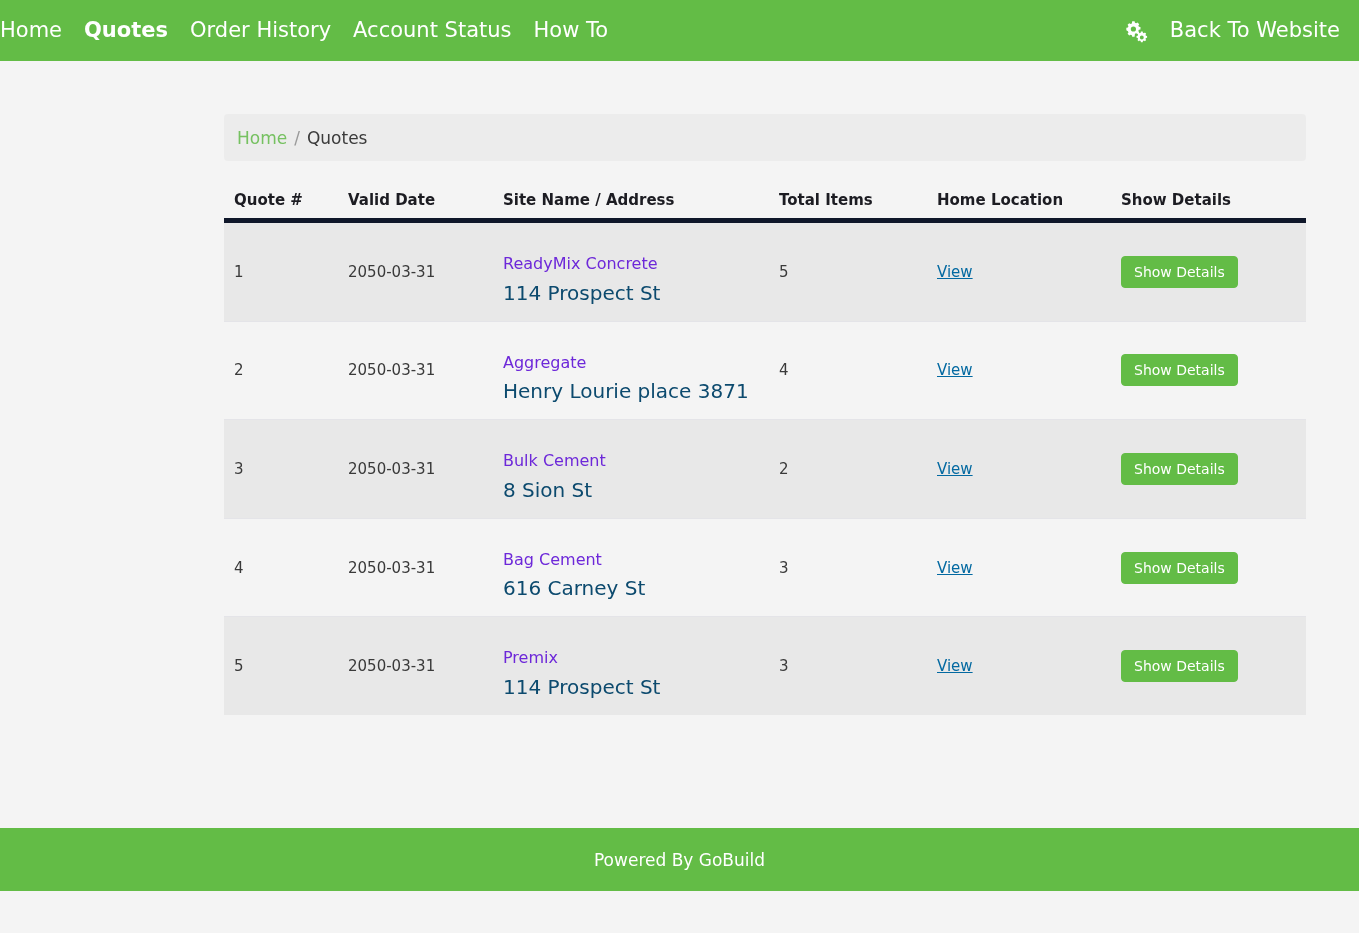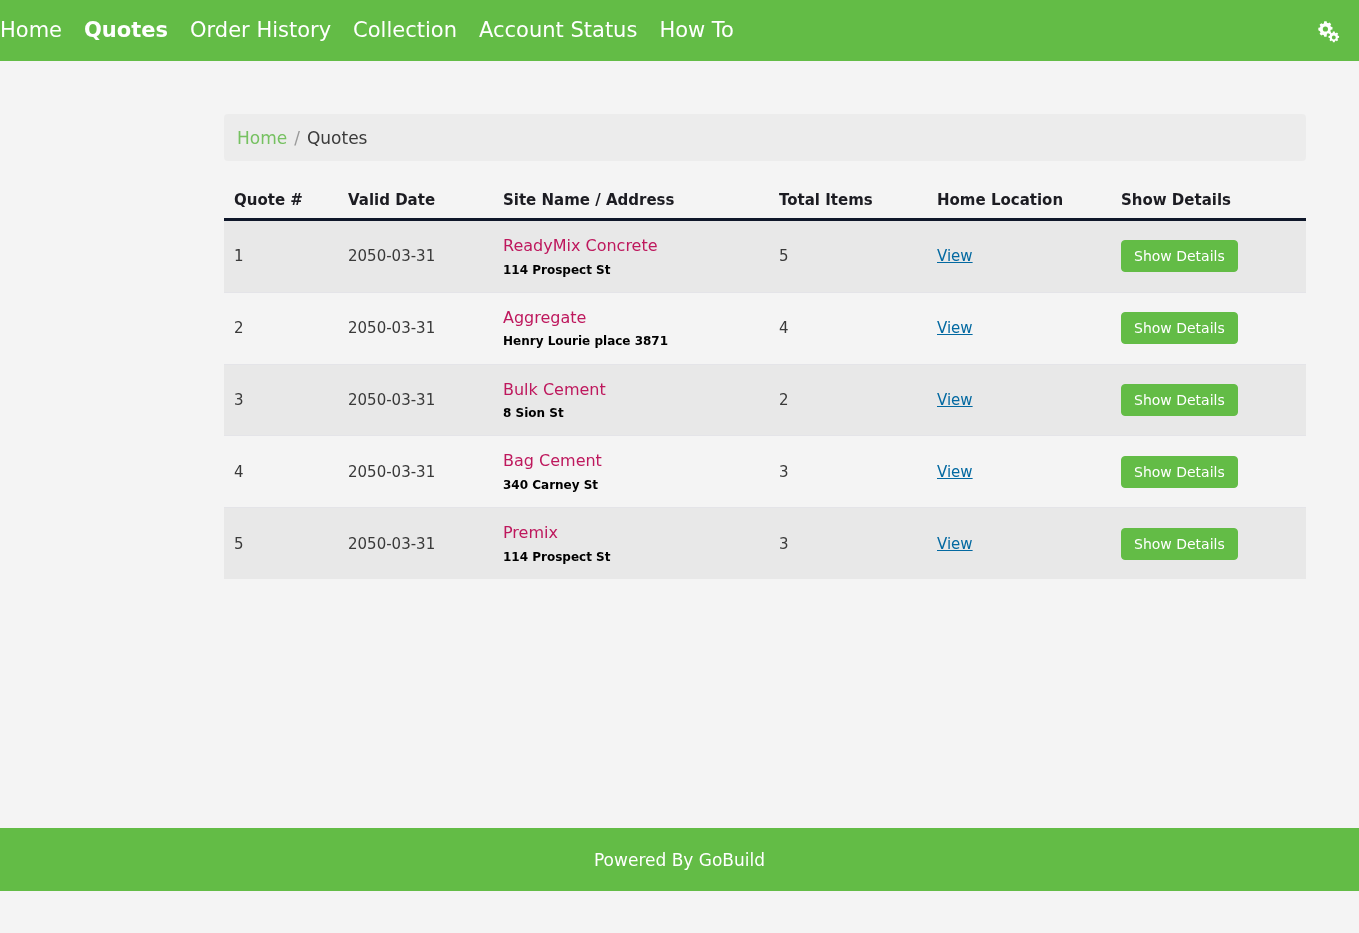--- a/index.html
+++ b/index.html
@@ -99,50 +99,50 @@
     width: 1082px;
     border-collapse: collapse;
     table-layout: fixed;
   }
   table.quotes thead th {
     text-align: left;
     font-size: 15px;
     font-weight: bold;
     color: #1c1c22;
     padding: 8px 0 9px 0;
-    border-bottom: 3px solid #0f172a;
+    border-bottom: 5px solid #0f172a;
     vertical-align: bottom;
   }
   table.quotes tbody tr.odd { background: #e8e8e8; }
   table.quotes tbody tr.even { background: #f4f4f4; }
   table.quotes tbody td {
     padding: 14px 0;
     font-size: 15px;
     color: #3a3a3a;
     vertical-align: middle;
     border-top: 1px solid #e4e4e8;
   }
   .col-quote   { width: 124px; padding-left: 10px !important; }
   .col-date    { width: 155px; }
   .col-site    { width: 276px; }
   .col-items   { width: 158px; }
   .col-loc     { width: 184px; }
   .col-details { width: 185px; }
 
   .site-name {
     font-size: 16px;
-    color: #be185d;
+    color: #6d28d9;
     line-height: 1.35;
     margin-bottom: 5px;
+    margin-top: 16px;
   }
   .site-addr {
-    font-size: 12px;
-    color: #000000;
+    font-size: 20px;
+    color: #0c4a6e;
     line-height: 1.35;
-    font-weight: bold;
   }
 
   a.view-link {
     color: #0369a1;
     font-size: 15px;
     text-decoration: underline;
     cursor: pointer;
   }
 
   button.show-details {
@@ -175,33 +175,33 @@
   }
 </style>
 </head>
 <body>
 
 <div class="navbar">
   <div class="nav-left">
     <a class="nav-link">Home</a>
     <a class="nav-link active">Quotes</a>
     <a class="nav-link">Order History</a>
-    <a class="nav-link">Collection</a>
     <a class="nav-link">Account Status</a>
     <a class="nav-link">How To</a>
   </div>
   <div class="nav-right">
     <span class="cogs-icon">
       <svg width="24" height="24" viewBox="0 0 24 24" aria-hidden="true">
         <g fill="#ffffff">
           <path d="M9.6 2.2l.35 1.63c.42.12.82.29 1.18.5l1.41-.9 1.7 1.7-.9 1.41c.21.36.38.76.5 1.18l1.63.35v2.4l-1.63.35c-.12.42-.29.82-.5 1.18l.9 1.41-1.7 1.7-1.41-.9c-.36.21-.76.38-1.18.5L9.6 17.8H7.2l-.35-1.63c-.42-.12-.82-.29-1.18-.5l-1.41.9-1.7-1.7.9-1.41c-.21-.36-.38-.76-.5-1.18L1.33 11.2V8.8l1.63-.35c.12-.42.29-.82.5-1.18l-.9-1.41 1.7-1.7 1.41.9c.36-.21.76-.38 1.18-.5L7.2 2.2h2.4zM8.4 7.4a2.6 2.6 0 100 5.2 2.6 2.6 0 000-5.2z"></path>
           <path d="M17.7 12.6l.26 1.22c.32.09.61.21.88.37l1.06-.67 1.27 1.27-.67 1.06c.16.27.28.56.37.88l1.22.26v1.8l-1.22.26c-.09.32-.21.61-.37.88l.67 1.06-1.27 1.27-1.06-.67c-.27.16-.56.28-.88.37l-.26 1.22h-1.8l-.26-1.22a3.9 3.9 0 01-.88-.37l-1.06.67-1.27-1.27.67-1.06a3.9 3.9 0 01-.37-.88l-1.22-.26v-1.8l1.22-.26c.09-.32.21-.61.37-.88l-.67-1.06 1.27-1.27 1.06.67c.27-.16.56-.28.88-.37l.26-1.22h1.8zm-.9 3.9a1.95 1.95 0 100 3.9 1.95 1.95 0 000-3.9z"></path>
         </g>
       </svg>
     </span>
+    <a class="nav-link">Back To Website</a>
   </div>
 </div>
 
 <div class="container">
 
   <div class="breadcrumb">
     <a>Home</a>
     <span class="sep">/</span>
     <span class="current">Quotes</span>
   </div>
@@ -265,21 +265,21 @@
         <td class="col-details">
           <button class="show-details">Show Details</button>
         </td>
       </tr>
 
       <tr class="even">
         <td class="col-quote">4</td>
         <td class="col-date">2050-03-31</td>
         <td class="col-site">
           <div class="site-name">Bag Cement</div>
-          <div class="site-addr">340 Carney St</div>
+          <div class="site-addr">616 Carney St</div>
         </td>
         <td class="col-items">3</td>
         <td class="col-loc">
           <a class="view-link">View</a>
         </td>
         <td class="col-details">
           <button class="show-details">Show Details</button>
         </td>
       </tr>
 

